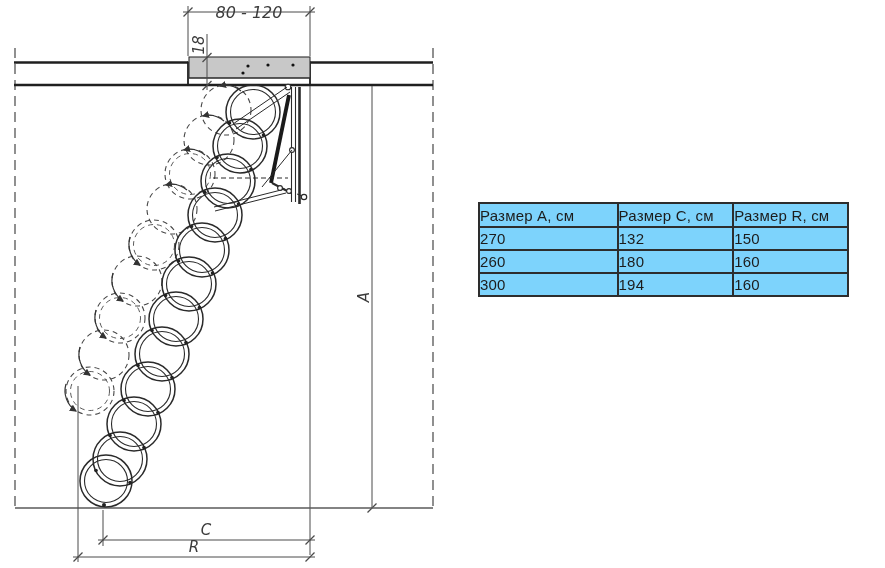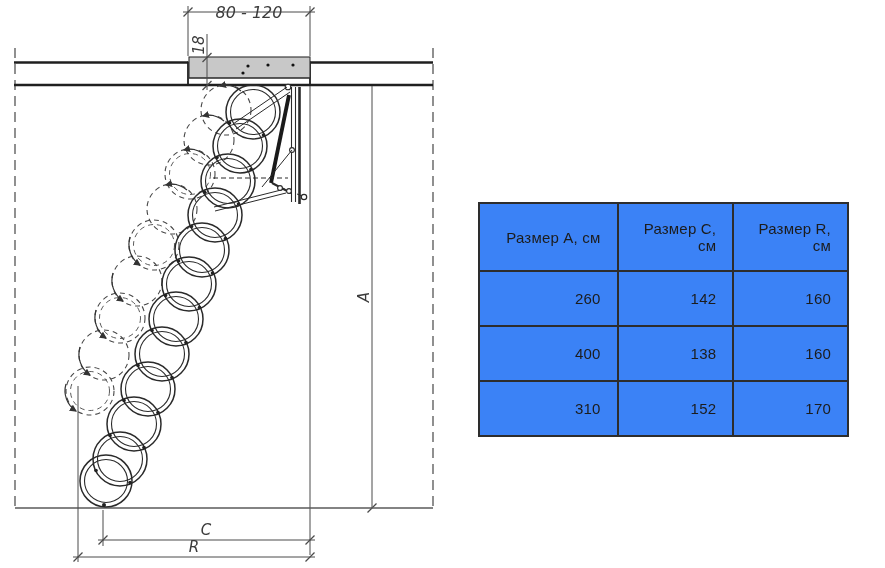--- a/index.html
+++ b/index.html
@@ -2,22 +2,22 @@
 <html><head>
 <meta charset="utf-8">
 <style>
   html,body{margin:0;padding:0;background:#fff;}
   .stage{position:relative;width:849px;height:568px;background:#ffffff;overflow:hidden;
          font-family:"Liberation Sans",sans-serif;}
   .drawing{position:absolute;left:0;top:0;}
   .size-table{position:absolute;left:478px;top:202px;border-collapse:collapse;
               font-family:"Liberation Sans",sans-serif;font-size:15px;color:#1c1c1c;
               table-layout:fixed;}
-  .size-table th,.size-table td{border:2px solid #2d2d2d;text-align:right;vertical-align:middle;
-              padding:16px;height:21px;font-weight:normal;letter-spacing:0.2px;background:#3b82f6;}
+  .size-table th,.size-table td{border:2px solid #2d2d2d;text-align:left;vertical-align:middle;
+              padding:0;height:21px;font-weight:normal;letter-spacing:0.2px;background:#7dd3fc;}
   .size-table th{height:22px;}
   svg text{font-family:"DejaVu Sans",sans-serif;font-style:italic;fill:#3b3b3b;}
 </style>
 </head>
 <body>
 
 <div class="stage">
 
   <svg class="drawing" width="460" height="568" viewBox="0 0 460 568">
     <defs>
@@ -206,30 +206,30 @@
       </colgroup>
     <thead>
       <tr>
         <th>Размер А, см</th>
         <th>Размер С, см</th>
         <th>Размер R, см</th>
       </tr>
     </thead>
     <tbody>
       <tr>
+        <td>270</td>
+        <td>132</td>
+        <td>150</td>
+      </tr>
+      <tr>
         <td>260</td>
-        <td>142</td>
+        <td>180</td>
         <td>160</td>
       </tr>
       <tr>
-        <td>400</td>
-        <td>138</td>
+        <td>300</td>
+        <td>194</td>
         <td>160</td>
-      </tr>
-      <tr>
-        <td>310</td>
-        <td>152</td>
-        <td>170</td>
       </tr>
     </tbody>
   </table>
 
 </div>
 
 </body></html>

